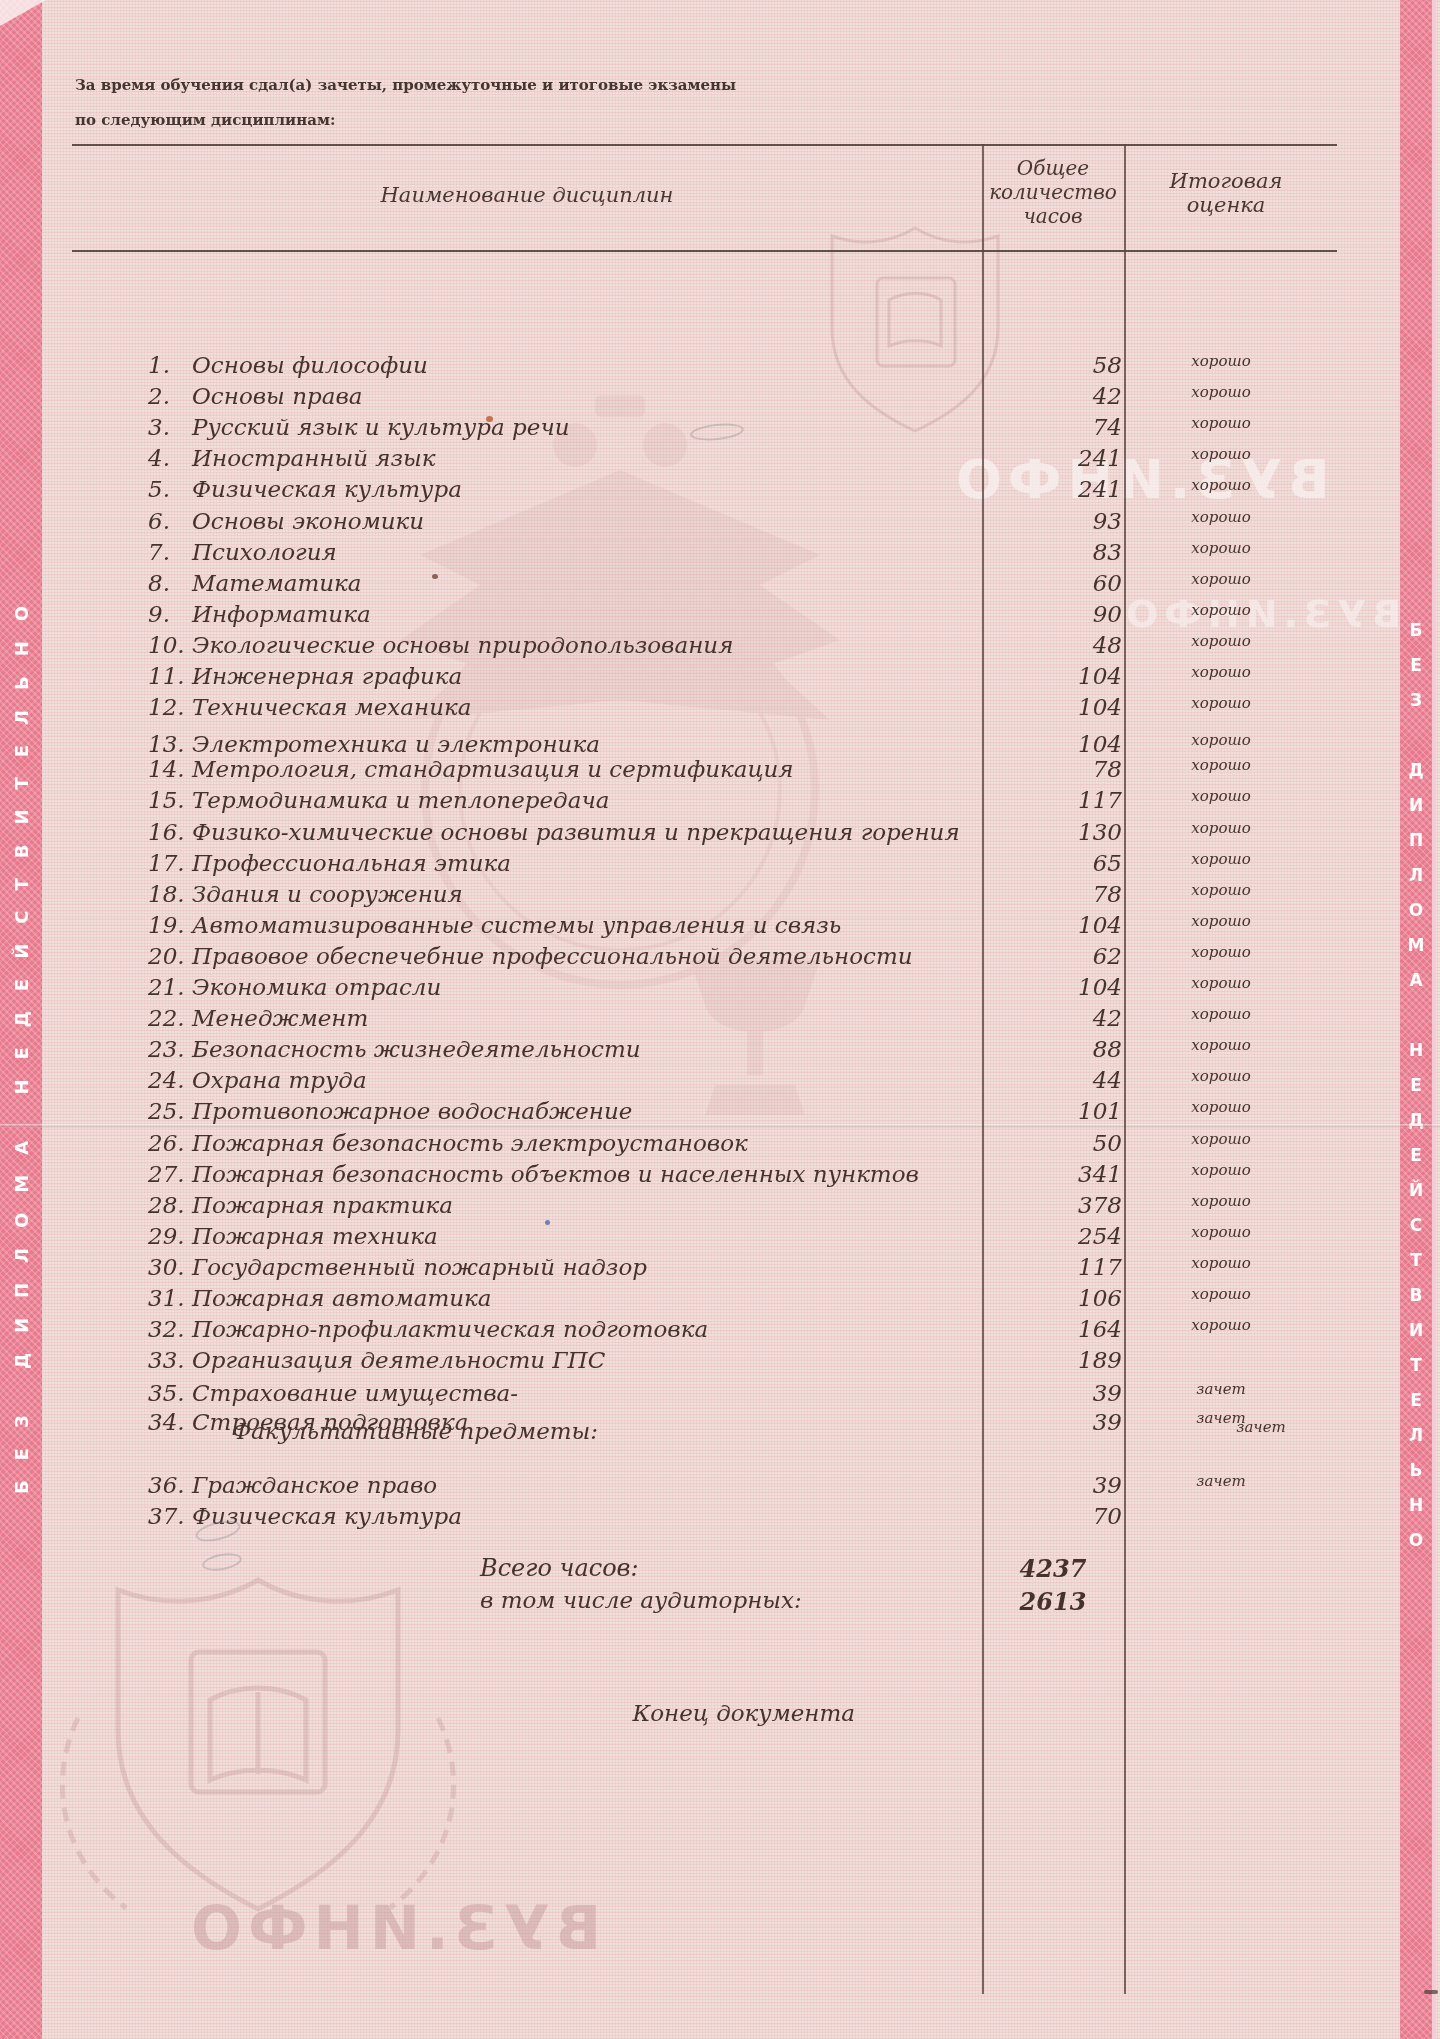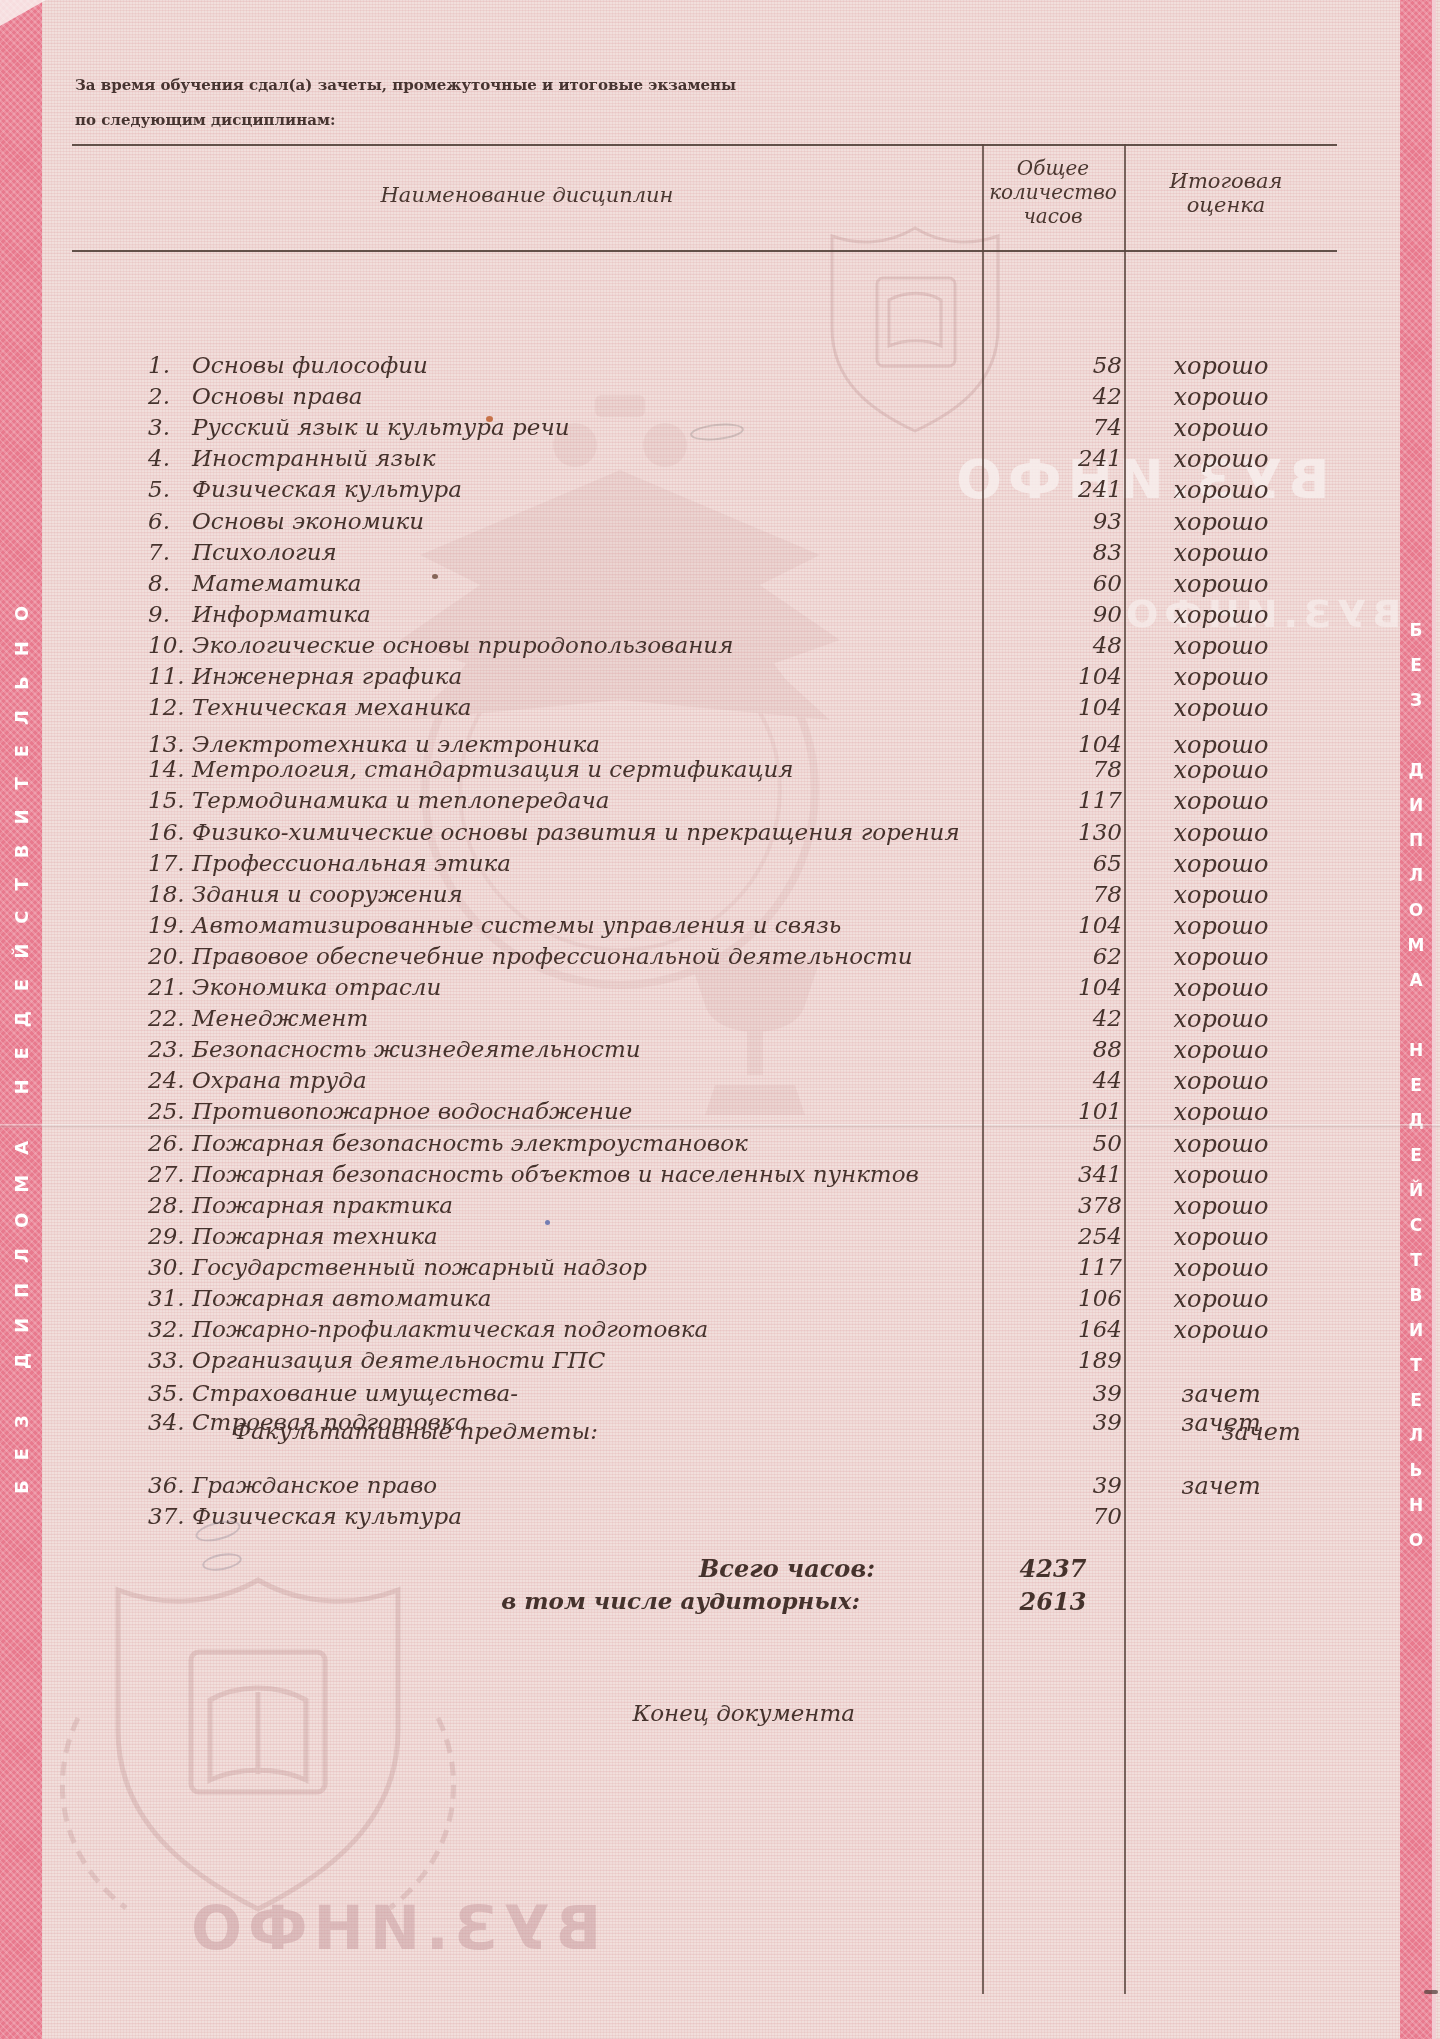--- a/index.html
+++ b/index.html
@@ -48,22 +48,22 @@
   .hline { position:absolute; height:2px; background:#4e3d36; opacity:0.88; }
   .vline { position:absolute; width:2px; background:#5a463e; opacity:0.8; }
   .col-head { position:absolute; font-style:italic; font-size:21px; text-align:center; white-space:pre-line; line-height:24px; color:#4a362f; }
   #head-name  { left:277px; width:500px; top:183px; }
   #head-hours { left:984px; width:138px; top:156px; font-size:20px; }
   #head-grade { left:1126px; width:200px; top:169px; }
   .row { position:absolute; left:0; width:1440px; height:30px; font-style:italic; font-size:23px; white-space:nowrap; }
   .row .num   { position:absolute; left:148px; width:42px; }
   .row .name  { position:absolute; left:192px; }
   .row .hours { position:absolute; left:984px; width:138px; text-align:right; }
-  .row .grade { position:absolute; left:1126px; width:190px; text-align:center; font-size:24px; }
-  .total-label { position:absolute; font-style:italic; font-weight:bold; text-align:right; font-size:24px; }
+  .row .grade { position:absolute; left:1126px; width:190px; text-align:center; font-size:15px; }
+  .total-label { position:absolute; font-style:italic; font-weight:normal; text-align:left; font-size:24px; }
   #total-label-1 { left:480px; width:395px; top:1554px; }
   #total-label-2 { left:480px; width:380px; top:1587px; font-size:23px; }
   .total-value { position:absolute; left:984px; width:138px; text-align:center; font-style:italic; font-weight:bold; font-size:24px; }
   #total-value-1 { top:1554px; } #total-value-2 { top:1587px; }
   #end-doc { position:absolute; left:555px; width:300px; top:1700px; text-align:right; font-style:italic; font-size:23px; }
   .crease { position:absolute; left:0; top:1124px; width:1440px; height:4px; z-index:2;
     background:linear-gradient(to bottom, rgba(255,255,255,0.55), rgba(125,90,90,0.18) 70%, rgba(255,255,255,0.2)); }
   .ghost-text {
     position:absolute; font-family:"DejaVu Sans","Liberation Sans",sans-serif;
     font-weight:bold; transform:scaleX(-1); letter-spacing:6px; white-space:nowrap;

